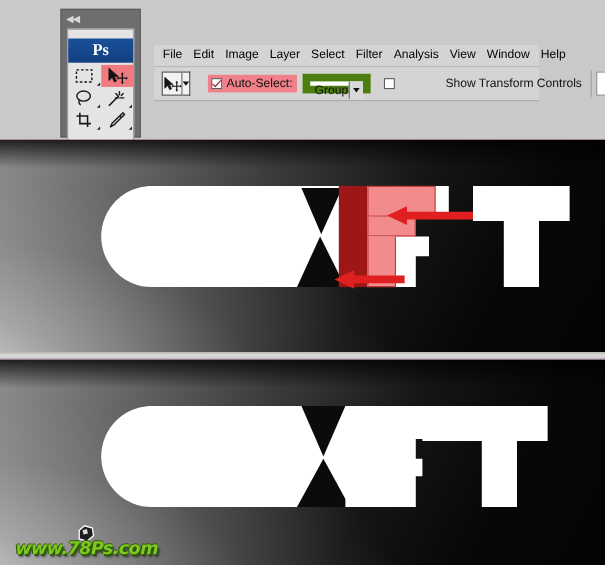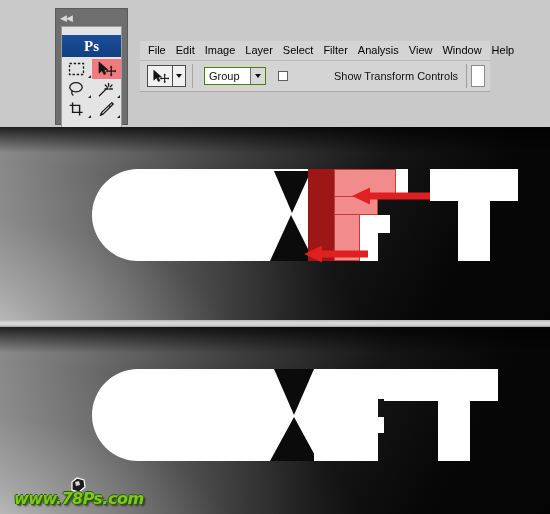--- a/index.html
+++ b/index.html
@@ -201,24 +201,24 @@
   .opt-label {
     font-size: 11px;
     color: #111;
     white-space: nowrap;
     line-height: 12px;
   }
   .select-box {
     margin-left: 5px;
     width: 62px; height: 18px;
     background: #ffffff;
-    border: 1px solid #4d7c0f;
-    box-sizing: border-box;
-    display: flex;
-    align-items: flex-end;
+    border: 7px solid #4d7c0f;
+    box-sizing: border-box;
+    display: flex;
+    align-items: flex-start;
     justify-content: space-between;
     cursor: pointer;
   }
   .select-box .sv {
     font-size: 11px;
     color: #111;
     padding-left: 4px;
     line-height: 16px;
   }
   .select-arrow {
@@ -439,20 +439,24 @@
             <path d="M14.2,4.6 L12.8,6.6 L15.6,6.6 Z M14.2,15.6 L12.8,13.6 L15.6,13.6 Z
                      M8.7,10.1 L10.7,8.7 L10.7,11.5 Z M19.7,10.1 L17.7,8.7 L17.7,11.5 Z" fill="#141414"></path>
           </svg>
         </div>
         <div class="opt-dropbtn">
           <span class="caret-dn"></span>
         </div>
 
         <div class="opt-sep"></div>
 
+        <div class="autoselect-chip">
+          <span class="cbox checked"></span>
+          <span class="opt-label">Auto-Select:</span>
+        </div>
 
         <div class="select-box">
           <span class="sv">Group</span>
           <span class="select-arrow">
             <span class="caret-dn"></span>
           </span>
         </div>
 
         <div class="stc-wrap">
           <span class="cbox"></span>

